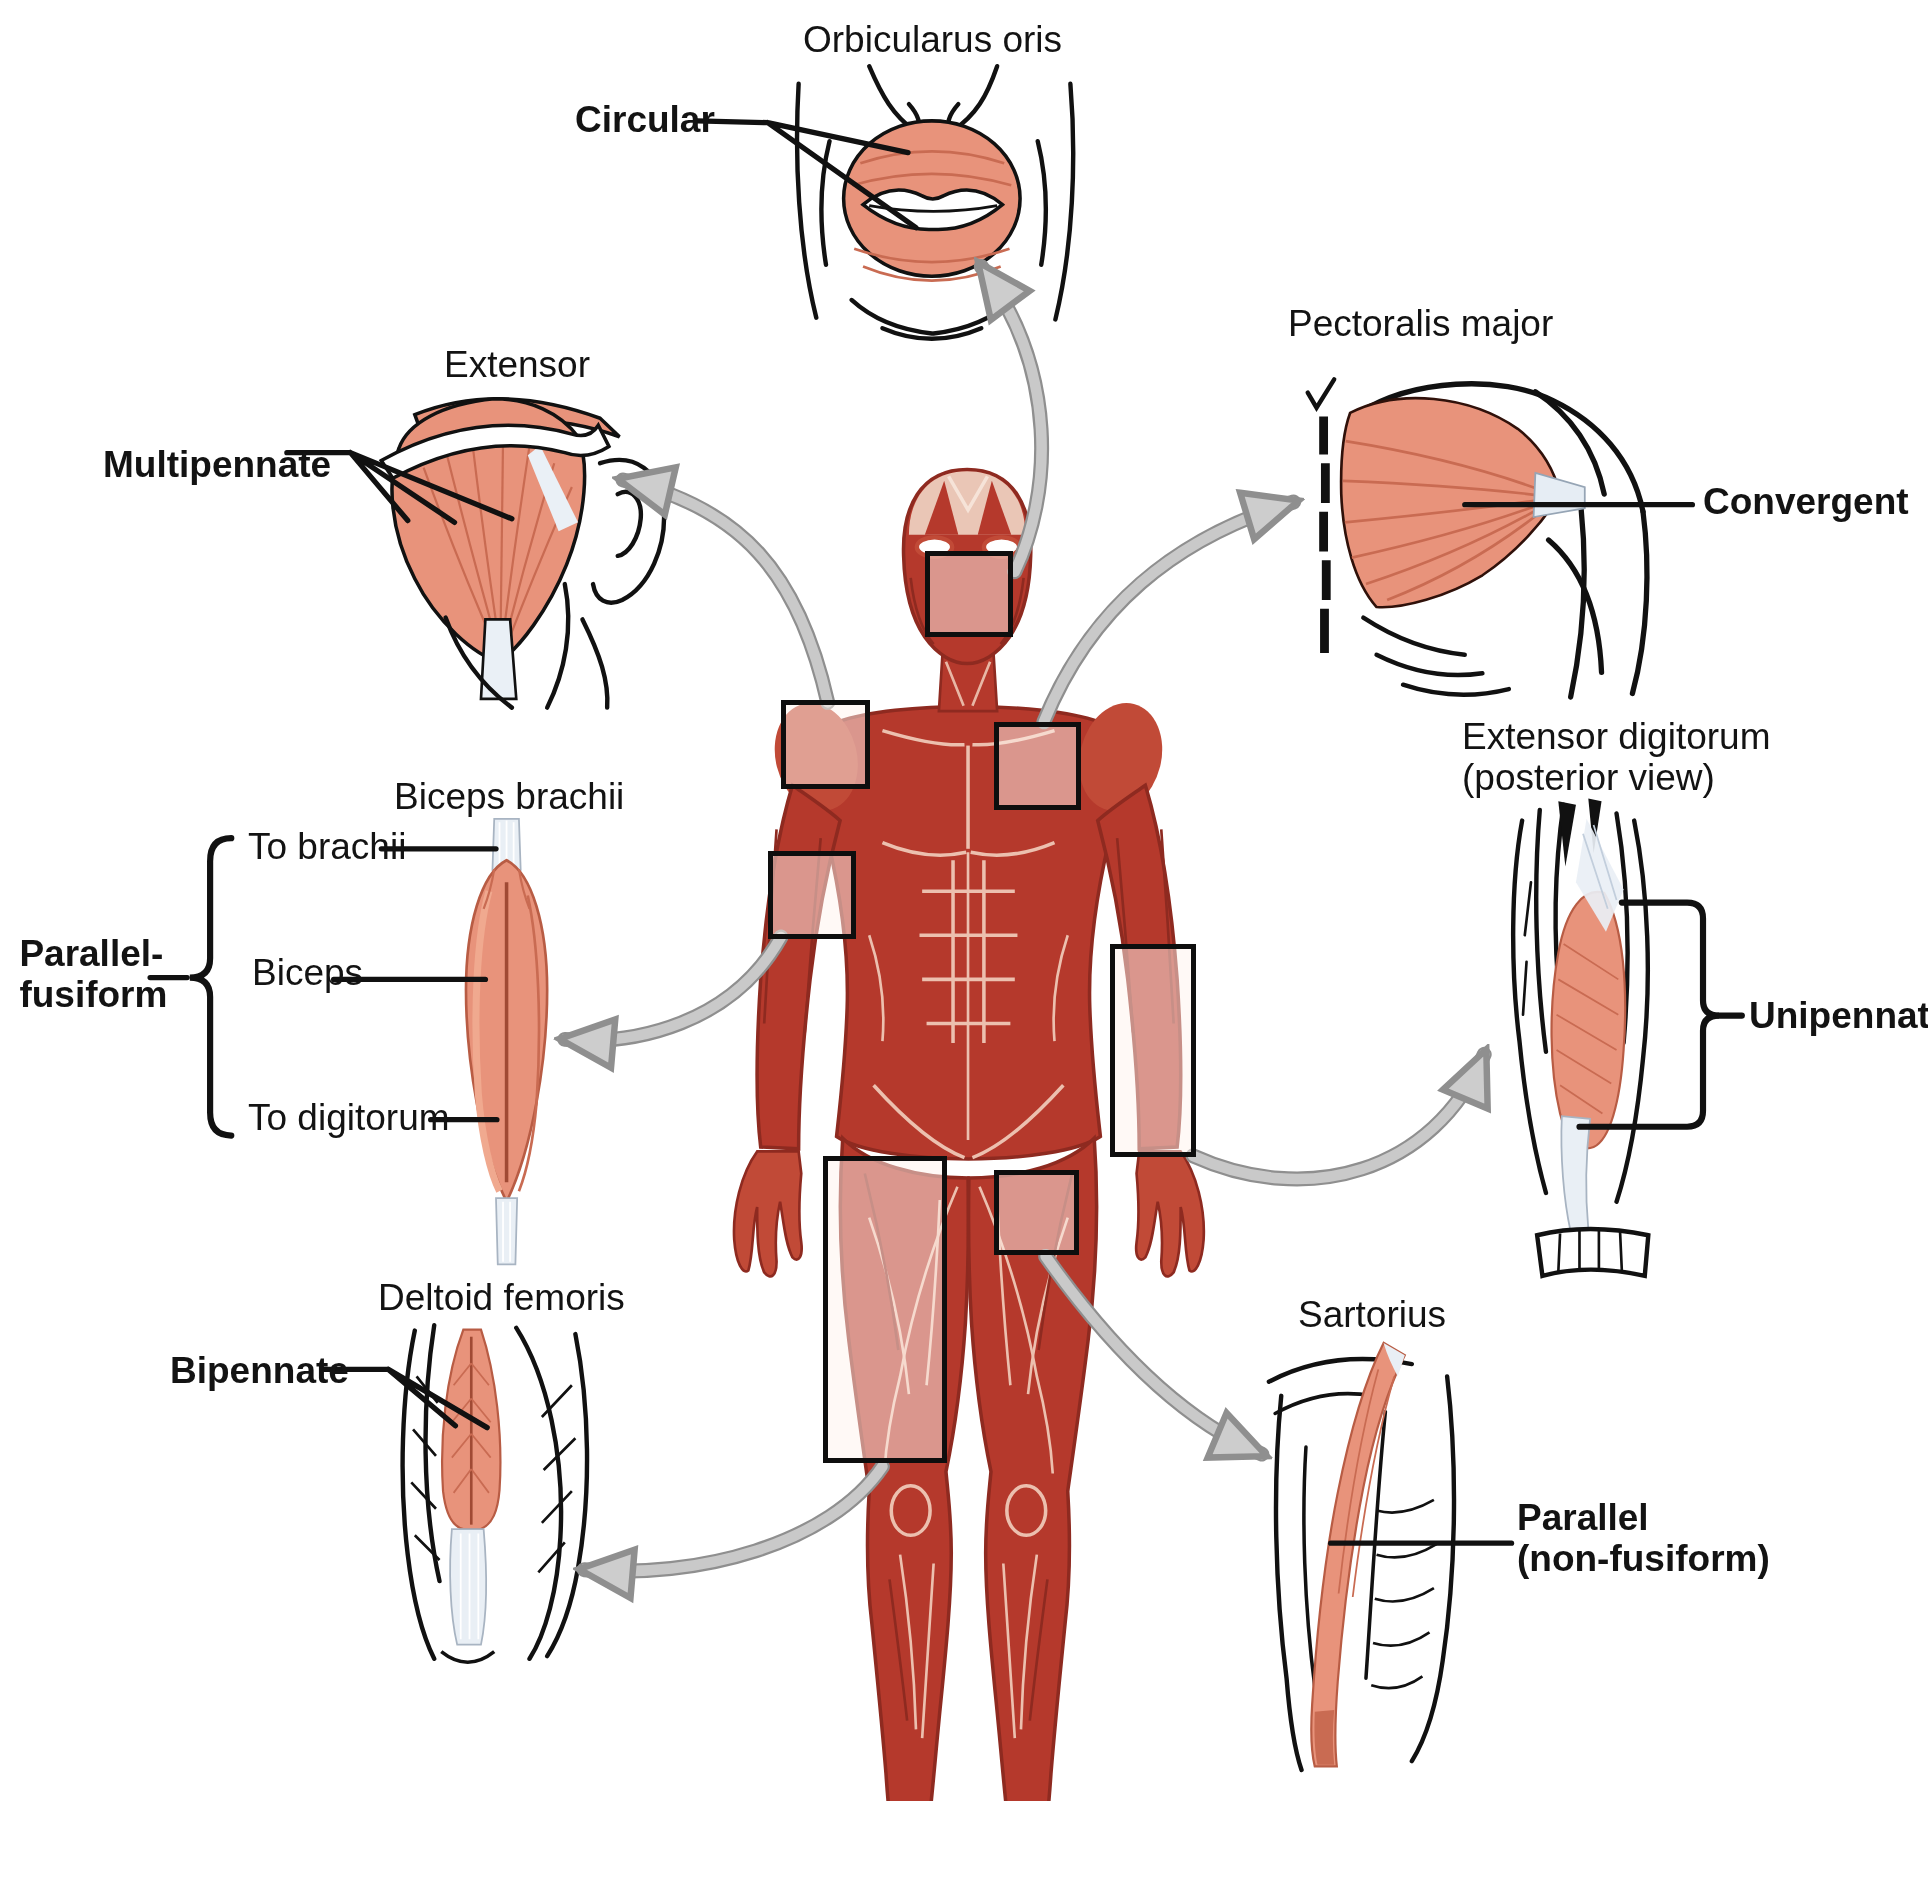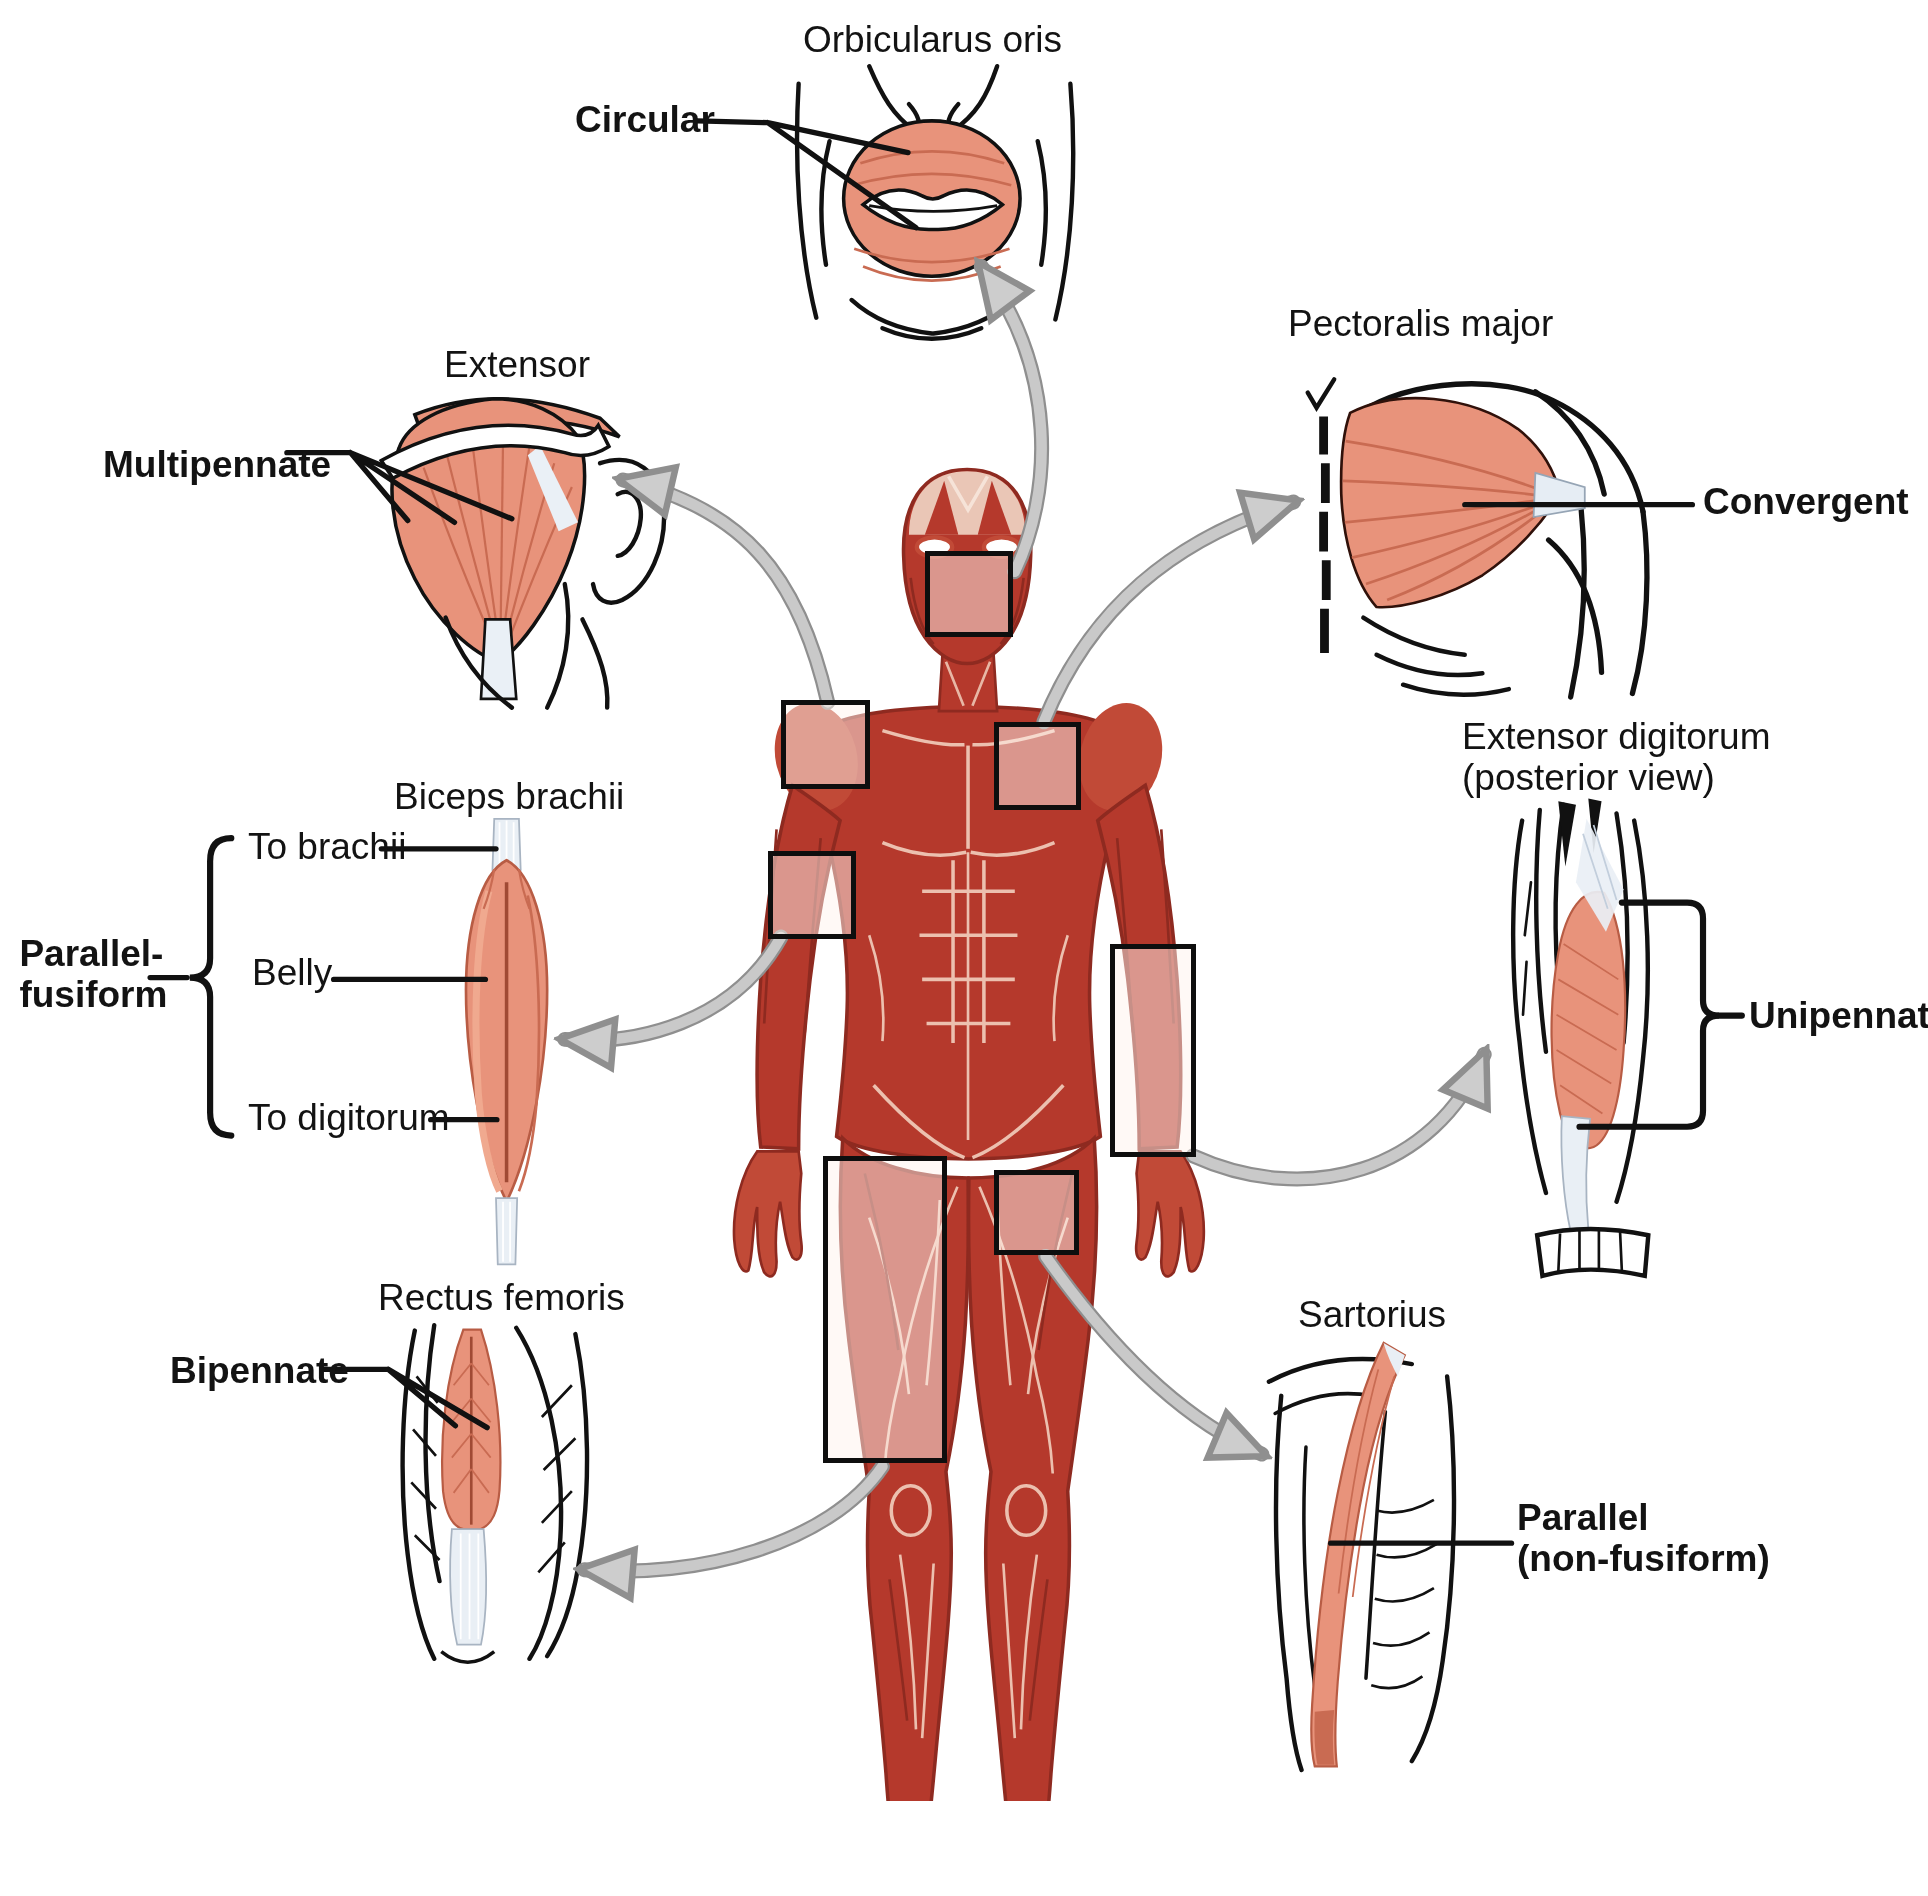--- a/index.html
+++ b/index.html
@@ -310,27 +310,27 @@
   <div class="lbl b" style="left:575px;top:99px">Circular</div>
 
   <div class="lbl" style="left:444px;top:344px">Extensor</div>
   <div class="lbl b" style="left:103px;top:444px">Multipennate</div>
 
   <div class="lbl" style="left:1288px;top:303px">Pectoralis major</div>
   <div class="lbl b" style="left:1703px;top:481px">Convergent</div>
 
   <div class="lbl" style="left:394px;top:776px">Biceps brachii</div>
   <div class="lbl" style="left:248px;top:826px">To brachii</div>
-  <div class="lbl" style="left:252px;top:952px">Belly</div>
+  <div class="lbl" style="left:252px;top:952px">Biceps</div>
   <div class="lbl" style="left:248px;top:1097px">To digitorum</div>
   <div class="lbl b" style="left:19.4px;top:933px"><span>Parallel-</span><br><span>fusiform</span></div>
 
   <div class="lbl" style="left:1462px;top:716px"><span>Extensor digitorum</span><br><span>(posterior view)</span></div>
   <div class="lbl b" style="left:1749px;top:995px">Unipennate</div>
 
-  <div class="lbl" style="left:378px;top:1277px">Rectus femoris</div>
+  <div class="lbl" style="left:378px;top:1277px">Deltoid femoris</div>
   <div class="lbl b" style="left:170px;top:1350px">Bipennate</div>
 
   <div class="lbl" style="left:1298px;top:1294px">Sartorius</div>
   <div class="lbl b" style="left:1517px;top:1497px"><span>Parallel</span><br><span>(non-fusiform)</span></div>
 
 </div>
 
 
 </body></html>

